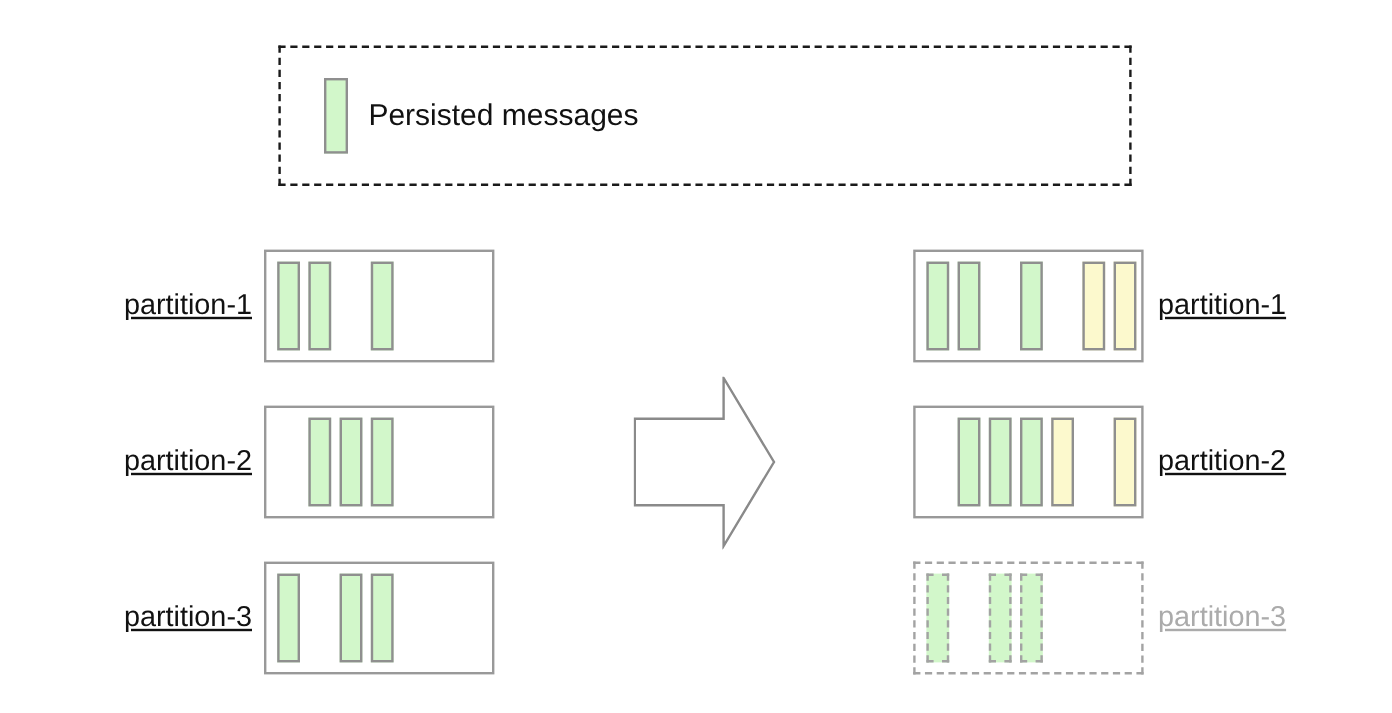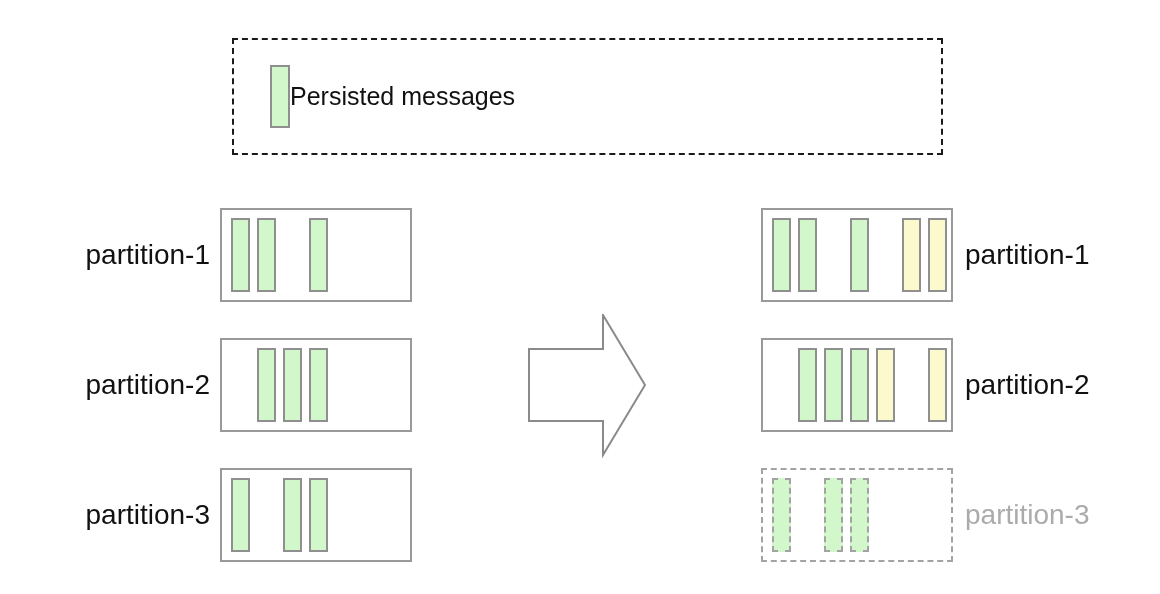--- a/index.html
+++ b/index.html
@@ -26,20 +26,21 @@
   .legend-item { display: flex; align-items: center; }
   .legend-item + .legend-item { margin-left: 160px; }
   .swatch {
     width: 20px; height: 63px;
     box-sizing: border-box;
     border: 2px solid var(--bar-border);
   }
   .swatch.persisted { background: var(--persisted); }
   .swatch.new { background: var(--new); }
   .legend-label {
+    margin-left: 17px;
     font-size: 25px;
     color: var(--text);
     white-space: nowrap;
   }
 
   
   .pbox {
     position: absolute;
     width: 192px; height: 94px;
     box-sizing: border-box;
@@ -54,24 +55,25 @@
     box-sizing: border-box;
     border: 2px solid var(--bar-border);
   }
   .bar.persisted { background: var(--persisted); }
   .bar.new { background: var(--new); }
   .pbox.faded .bar { border-style: dashed; border-color: var(--faded-border); }
 
   
   .plabel {
     position: absolute;
-    font-size: 28px;
+    font-size: 24px;
     line-height: 34px;
     color: var(--text);
     white-space: nowrap;
+    text-decoration: underline;
   }
   .plabel.left { left: 25px; width: 185px; text-align: right; }
   .plabel.right { left: 965px; width: 190px; text-align: left; }
   .plabel.faded { color: var(--faded-text); }
 
   
   .arrow-wrap { position: absolute; left: 528px; top: 314px; }
 </style>
 </head>
 <body>

